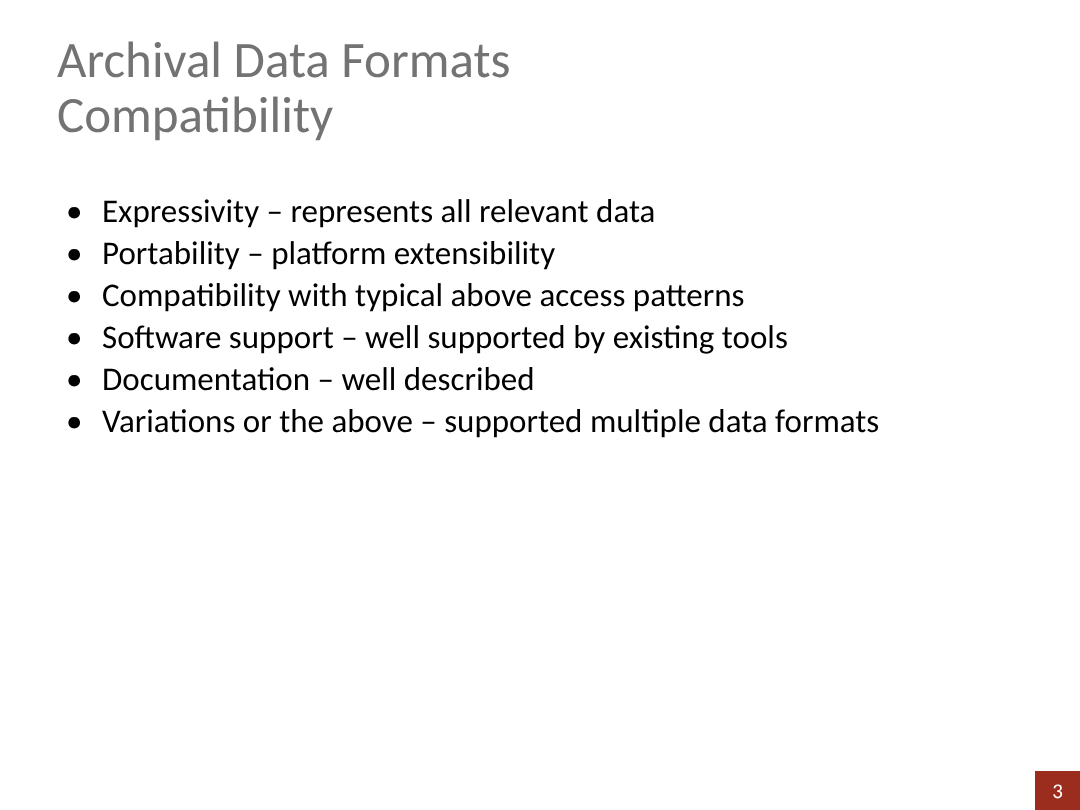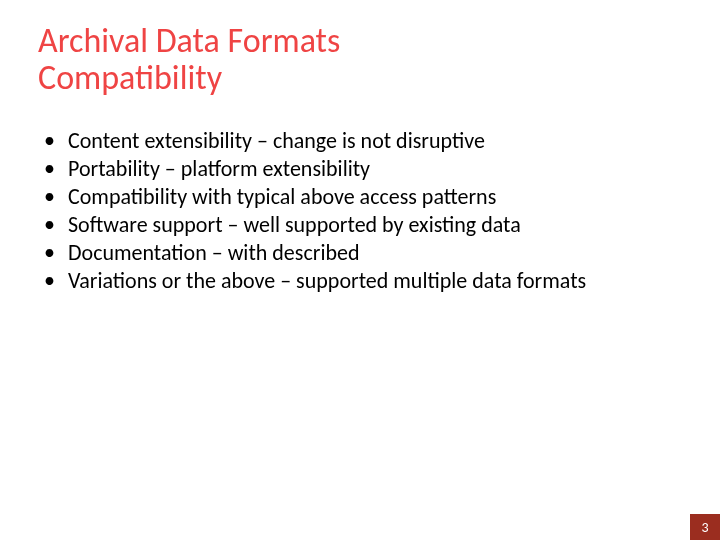--- a/index.html
+++ b/index.html
@@ -16,21 +16,21 @@
     position: relative;
     width: 720px;
     height: 540px;
     box-sizing: border-box;
   }
   .title {
     position: absolute;
     left: 38px;
     top: 22px;
     width: 620px;
-    color: #ef4444;
+    color: #737373;
     font-size: 34px;
     line-height: 1.1;
     font-weight: 400;
     letter-spacing: 0px;
   }
   .content {
     position: absolute;
     left: 38px;
     top: 128px;
     width: 640px;
@@ -79,25 +79,25 @@
 
 <div class="slide">
 
   <div class="title">
     <span>Archival Data Formats</span><br>
     <span>Compatibility</span>
   </div>
 
   <div class="content">
     <ul>
-      <li><span>Content extensibility – change is not disruptive</span></li>
+      <li><span>Expressivity – represents all relevant data</span></li>
       <li><span>Portability – platform extensibility</span></li>
       <li><span>Compatibility with typical above access patterns</span></li>
-      <li><span>Software support – well supported by existing data</span></li>
-      <li><span>Documentation – with described</span></li>
+      <li><span>Software support – well supported by existing tools</span></li>
+      <li><span>Documentation – well described</span></li>
       <li><span>Variations or the above – supported multiple data formats</span></li>
     </ul>
   </div>
 
   <div class="footer-bar">
     <span>3</span>
   </div>
 
 </div>
 

